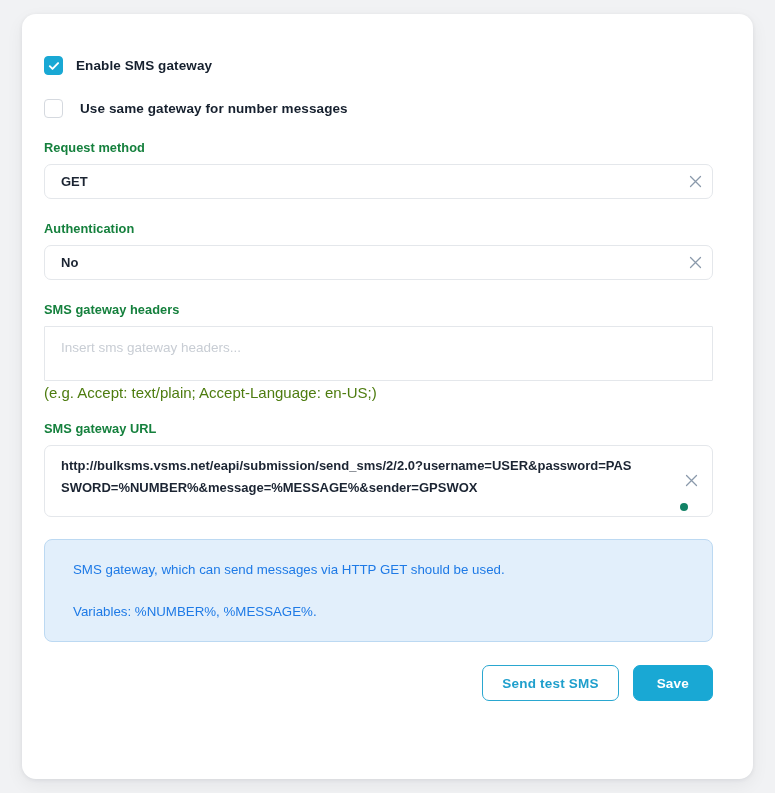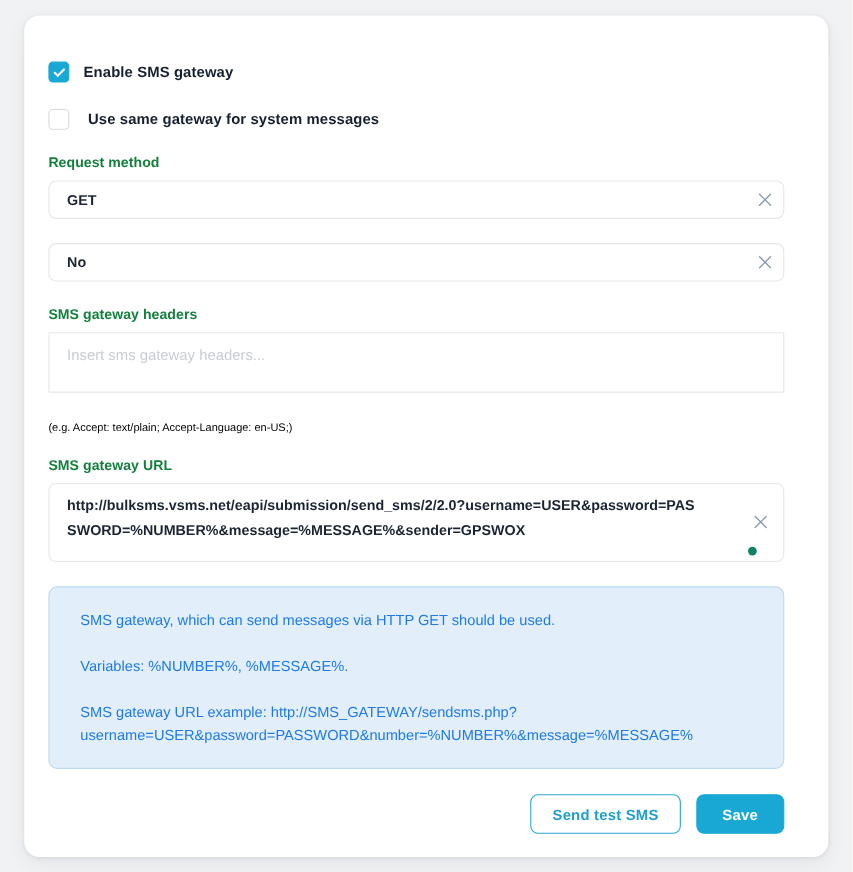--- a/index.html
+++ b/index.html
@@ -114,23 +114,23 @@
     background: #ffffff;
     border: 1px solid #e4e7eb;
     border-radius: 1px;
     padding: 11px 16px 0 16px;
   }
   .placeholder {
     font-size: 13.5px;
     color: #c8cdd4;
   }
   .hint {
-    margin-top: 27px;
-    font-size: 10px;
-    color: #000000;
+    margin-top: 3px;
+    font-size: 15px;
+    color: #4d7c0f;
   }
 
   
   .url-shell {
     margin-top: 9px;
     width: 669px;
     min-height: 72px;
     background: #ffffff;
     border: 1px solid #e4e7eb;
     border-radius: 7px;
@@ -233,36 +233,37 @@
         <svg width="12" height="12" viewBox="0 0 12 12" aria-hidden="true">
           <path d="M1.8 6.2 L4.5 8.9 L10.1 3.1" fill="none" stroke="#ffffff" stroke-width="1.9" stroke-linecap="round" stroke-linejoin="round"></path>
         </svg>
       </span>
     </span>
     <span class="check-label">Enable SMS gateway</span>
   </div>
 
   <div class="check-row second">
     <span class="checkbox unchecked"></span>
-    <span class="check-label">Use same gateway for system messages</span>
+    <span class="check-label">Use same gateway for number messages</span>
   </div>
 
   <div class="group">
     <div class="field-label">Request method</div>
     <div class="input-shell single">
       <span class="input-value">GET</span>
       <span class="clear-x">
         <svg width="13" height="13" viewBox="0 0 13 13" aria-hidden="true">
           <path d="M1.5 1.5 L11.5 11.5 M11.5 1.5 L1.5 11.5" stroke="currentColor" stroke-width="1.25" stroke-linecap="round"></path>
         </svg>
       </span>
     </div>
   </div>
 
   <div class="group">
+    <div class="field-label">Authentication</div>
     <div class="input-shell single">
       <span class="input-value">No</span>
       <span class="clear-x">
         <svg width="13" height="13" viewBox="0 0 13 13" aria-hidden="true">
           <path d="M1.5 1.5 L11.5 11.5 M11.5 1.5 L1.5 11.5" stroke="currentColor" stroke-width="1.25" stroke-linecap="round"></path>
         </svg>
       </span>
     </div>
   </div>
 
@@ -285,24 +286,20 @@
           </svg>
         </span>
         <span class="status-dot"></span>
       </span>
     </div>
   </div>
 
   <div class="info-box">
     <div class="info-line">SMS gateway, which can send messages via HTTP GET should be used.</div>
     <div class="info-line">Variables: %NUMBER%, %MESSAGE%.</div>
-    <div class="info-line">
-      <span class="wrap2">SMS gateway URL example: http://SMS_GATEWAY/sendsms.php?</span>
-      <span class="wrap2">username=USER&amp;password=PASSWORD&amp;number=%NUMBER%&amp;message=%MESSAGE%</span>
-    </div>
   </div>
 
   <div class="footer">
     <div class="btn btn-secondary">Send test SMS</div>
     <div class="btn btn-primary">Save</div>
   </div>
 
 </div>
 
 </body></html>

